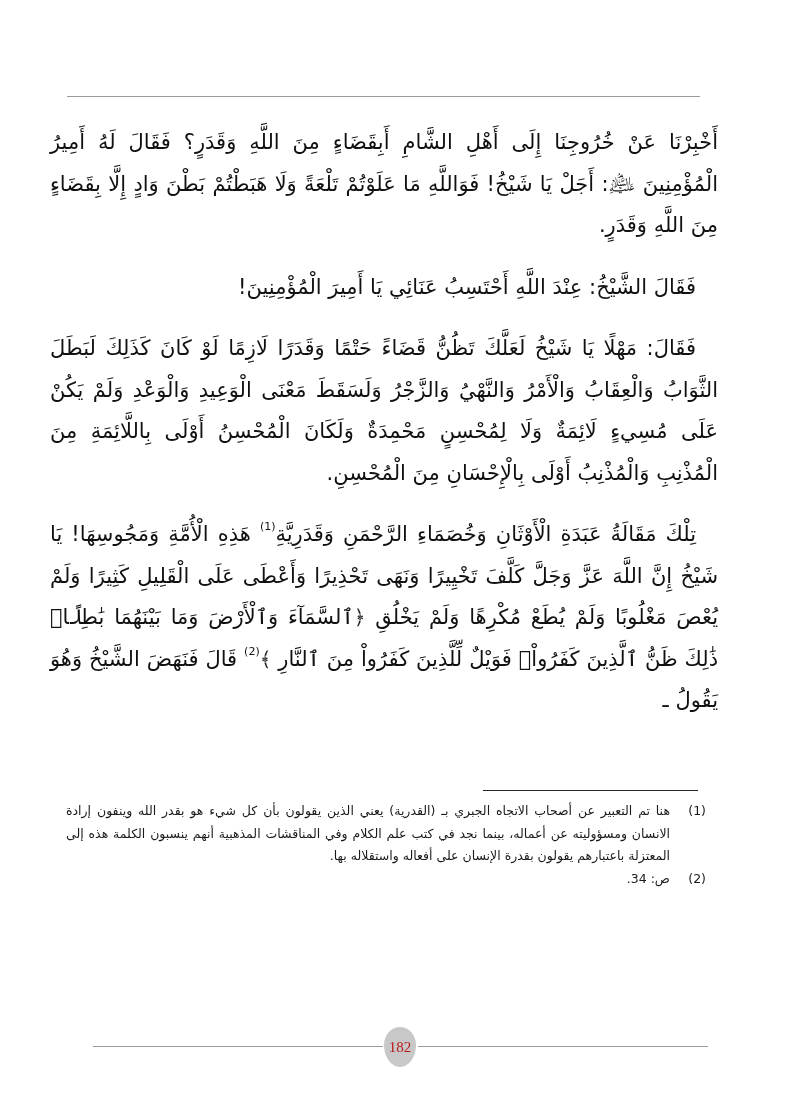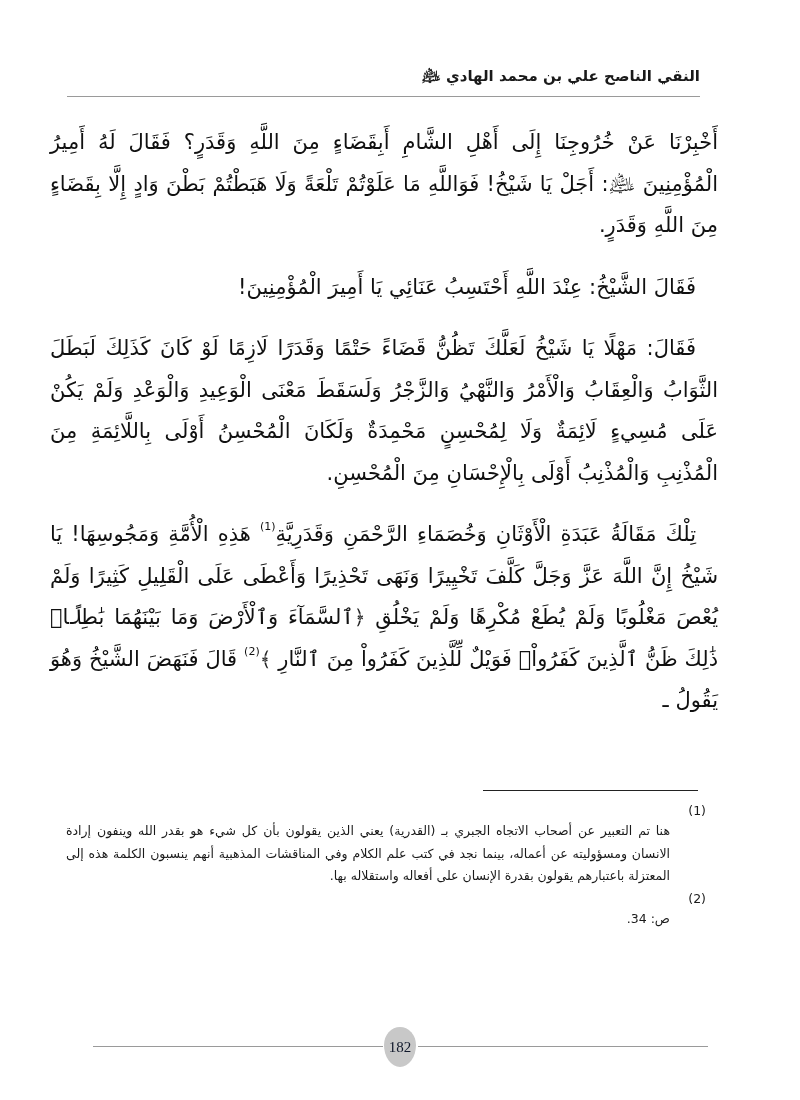--- a/index.html
+++ b/index.html
@@ -41,43 +41,42 @@
   }
 
   
   .footnotes {
     position: absolute; left: 66px; top: 800px; width: 640px;
     direction: rtl; font-family: "DejaVu Sans", sans-serif; font-size: 12.5px; line-height: 22.5px;
     color: #1a1a1a;
   }
   .fn { display: flex; direction: rtl; }
   .fn-num { width: 36px; flex: 0 0 36px; text-align: right; }
-  .fn-text { flex: 1; text-align: justify; text-align-last: right; margin-top: 20px; }
+  .fn-text { flex: 1; text-align: justify; text-align-last: right; }
   .fn-text p { margin: 0; }
 
   
   .footer-rule {
     position: absolute; top: 1046px; height: 0; border-top: 1.5px solid #9a9a9a;
   }
   .footer-rule.left { left: 93px; width: 290px; }
   .footer-rule.right { left: 418px; width: 290px; }
   .page-badge {
     position: absolute; left: 384px; top: 1027px; width: 32px; height: 40px;
     background: #c8c8c8; border-radius: 50% 50% 50% 50% / 45% 45% 55% 55%;
     display: flex; align-items: center; justify-content: center;
-    font-family: "Liberation Serif", serif; font-size: 15px; color: #0f172a;
+    font-family: "Liberation Serif", serif; font-size: 15px; color: #b91c1c;
   }
 </style>
 </head>
 <body>
 
 <div class="page">
 
   <div class="header">
-    <span>النقي الناصح علي بن محمد الهادي ﵇</span>
   </div>
   <div class="header-rule"></div>
 
   <div class="body">
     <p>أَخْبِرْنَا عَنْ خُرُوجِنَا إِلَى أَهْلِ الشَّامِ أَبِقَضَاءٍ مِنَ اللَّهِ وَقَدَرٍ؟ فَقَالَ لَهُ أَمِيرُ الْمُؤْمِنِينَ ﵇: أَجَلْ يَا شَيْخُ! فَوَاللَّهِ مَا عَلَوْتُمْ تَلْعَةً وَلَا هَبَطْتُمْ بَطْنَ وَادٍ إِلَّا بِقَضَاءٍ مِنَ اللَّهِ وَقَدَرٍ.</p>
     <p class="indent">فَقَالَ الشَّيْخُ: عِنْدَ اللَّهِ أَحْتَسِبُ عَنَائِي يَا أَمِيرَ الْمُؤْمِنِينَ!</p>
     <p class="indent">فَقَالَ: مَهْلًا يَا شَيْخُ لَعَلَّكَ تَظُنُّ قَضَاءً حَتْمًا وَقَدَرًا لَازِمًا لَوْ كَانَ كَذَلِكَ لَبَطَلَ الثَّوَابُ وَالْعِقَابُ وَالْأَمْرُ وَالنَّهْيُ وَالزَّجْرُ وَلَسَقَطَ مَعْنَى الْوَعِيدِ وَالْوَعْدِ وَلَمْ يَكُنْ عَلَى مُسِيءٍ لَائِمَةٌ وَلَا لِمُحْسِنٍ مَحْمِدَةٌ وَلَكَانَ الْمُحْسِنُ أَوْلَى بِاللَّائِمَةِ مِنَ الْمُذْنِبِ وَالْمُذْنِبُ أَوْلَى بِالْإِحْسَانِ مِنَ الْمُحْسِنِ.</p>
     <p class="indent"><span>تِلْكَ مَقَالَةُ عَبَدَةِ الْأَوْثَانِ وَخُصَمَاءِ الرَّحْمَنِ وَقَدَرِيَّةِ</span><sup>(1)</sup><span> هَذِهِ الْأُمَّةِ وَمَجُوسِهَا! يَا شَيْخُ إِنَّ اللَّهَ عَزَّ وَجَلَّ كَلَّفَ تَخْيِيرًا وَنَهَى تَحْذِيرًا وَأَعْطَى عَلَى الْقَلِيلِ كَثِيرًا وَلَمْ يُعْصَ مَغْلُوبًا وَلَمْ يُطَعْ مُكْرِهًا وَلَمْ يَخْلُقِ </span><span class="orn">﴿</span><span class="verse">ٱلسَّمَآءَ وَٱلْأَرْضَ وَمَا بَيْنَهُمَا بَٰطِلًاۚ ذَٰلِكَ ظَنُّ ٱلَّذِينَ كَفَرُواْۚ فَوَيْلٌ لِّلَّذِينَ كَفَرُواْ مِنَ ٱلنَّارِ</span> <span class="orn">﴾</span><sup>(2)</sup><span> قَالَ فَنَهَضَ الشَّيْخُ وَهُوَ يَقُولُ ـ</span></p>
   </div>
 

